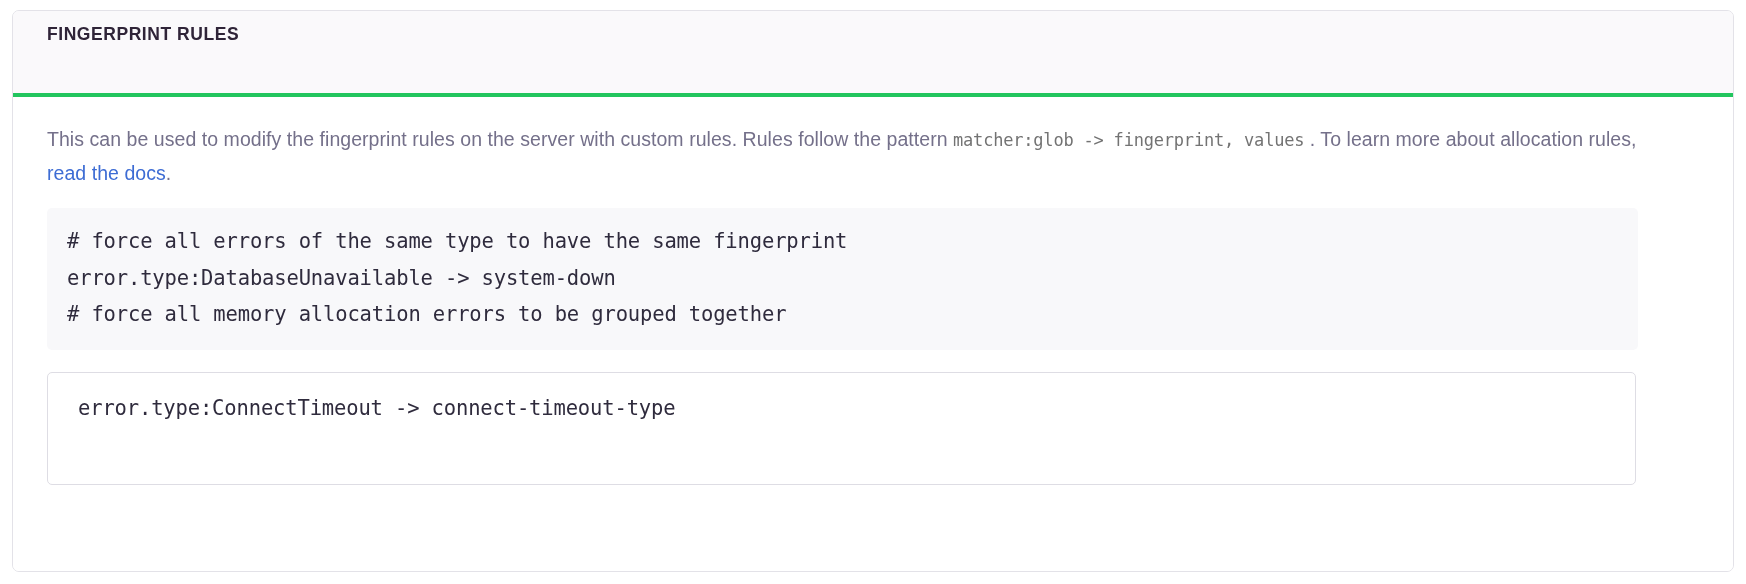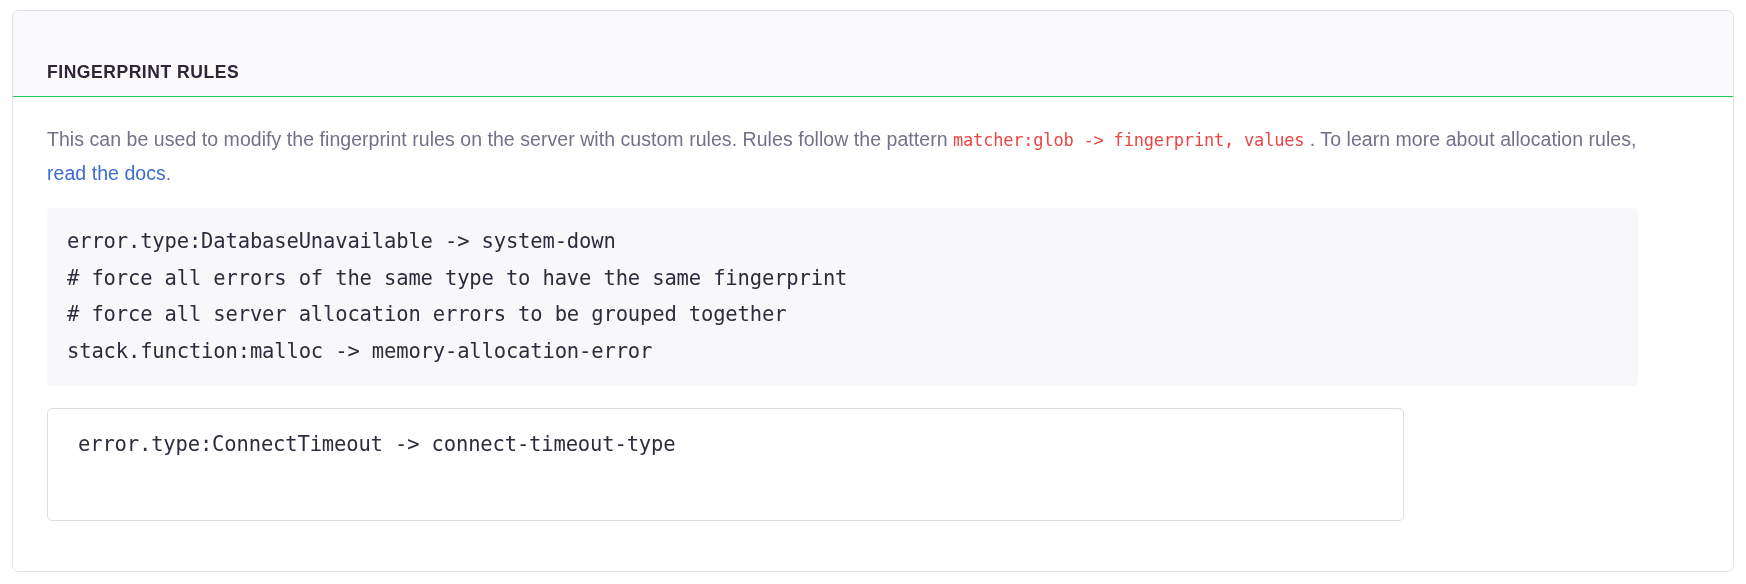--- a/index.html
+++ b/index.html
@@ -33,23 +33,23 @@
     overflow: hidden;
     display: flex;
     flex-direction: column;
   }
 
   .panel-header {
     box-sizing: border-box;
     height: 86px;
     flex: 0 0 86px;
     background: #faf9fb;
-    border-bottom: 1px solid #22c55e;
+    border-bottom: 4px solid #22c55e;
     display: flex;
-    align-items: flex-end;
+    align-items: flex-start;
     padding: 0 34px;
   }
 
   .panel-title {
     font-size: 17.5px;
     font-weight: bold;
     letter-spacing: 0.55px;
     color: #2f2438;
     text-transform: uppercase;
     line-height: 1;
@@ -69,21 +69,21 @@
     line-height: 33px;
     color: #74708a;
     max-width: 1600px;
     margin: 0 0 18px 0;
     letter-spacing: 0.05px;
   }
 
   .description .code {
     font-family: "DejaVu Sans Mono", "Liberation Mono", monospace;
     font-size: 17px;
-    color: #ef4444;
+    color: #737373;
     letter-spacing: -0.2px;
     white-space: nowrap;
   }
 
   .description .doclink {
     color: #3d6cd4;
     text-decoration: none;
     cursor: pointer;
     margin-top: 24px;
   }
@@ -103,21 +103,21 @@
     font-size: 20.5px;
     line-height: 36.5px;
     color: #2f2b3d;
     white-space: pre;
     letter-spacing: -0.15px;
   }
 
   
   .rules-editor {
     box-sizing: border-box;
-    width: 1357px;
+    width: 1589px;
     height: 113px;
     border: 1px solid #dedde4;
     border-radius: 5px;
     background: #ffffff;
     padding: 20px 24px 20px 30px;
     overflow: hidden;
   }
 
   .rules-editor-value {
     font-family: "DejaVu Sans Mono", "Liberation Mono", monospace;
@@ -140,24 +140,23 @@
       <h2 class="panel-title">FINGERPRINT RULES</h2>
     </header>
 
     <div class="panel-body">
 
       <p class="description">
         <span>This can be used to modify the fingerprint rules on the server with custom rules. Rules follow the pattern </span><span class="code">matcher:glob -&gt; fingerprint, values</span><span> . To learn more about allocation rules, </span><a class="doclink" href="#">read the docs</a><span>.</span>
       </p>
 
       <div class="code-block">
+        <div class="code-line"># force all errors of the same type to have the same fingerprint</div>
         <div class="code-line">error.type:DatabaseUnavailable -&gt; system-down</div>
-        <div class="code-line"># force all errors of the same type to have the same fingerprint</div>
-        <div class="code-line"># force all server allocation errors to be grouped together</div>
-        <div class="code-line">stack.function:malloc -&gt; memory-allocation-error</div>
+        <div class="code-line"># force all memory allocation errors to be grouped together</div>
       </div>
 
       <div class="rules-editor">
         <div class="rules-editor-value">error.type:ConnectTimeout -&gt; connect-timeout-type</div>
       </div>
 
     </div>
   </section>
 </div>
 

